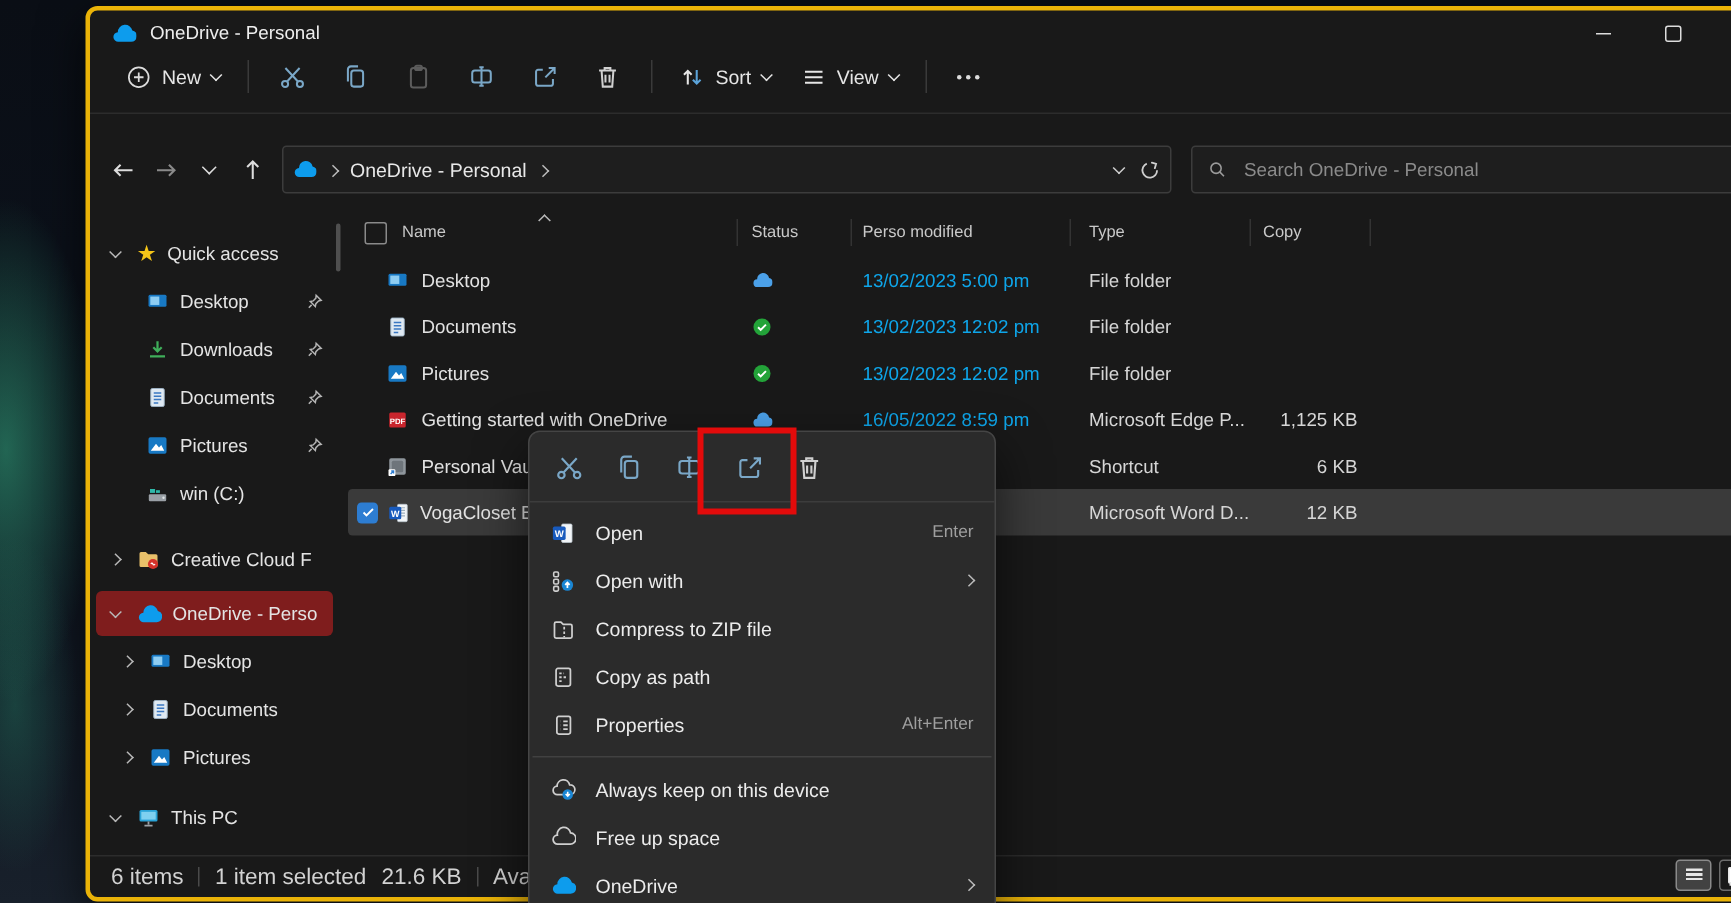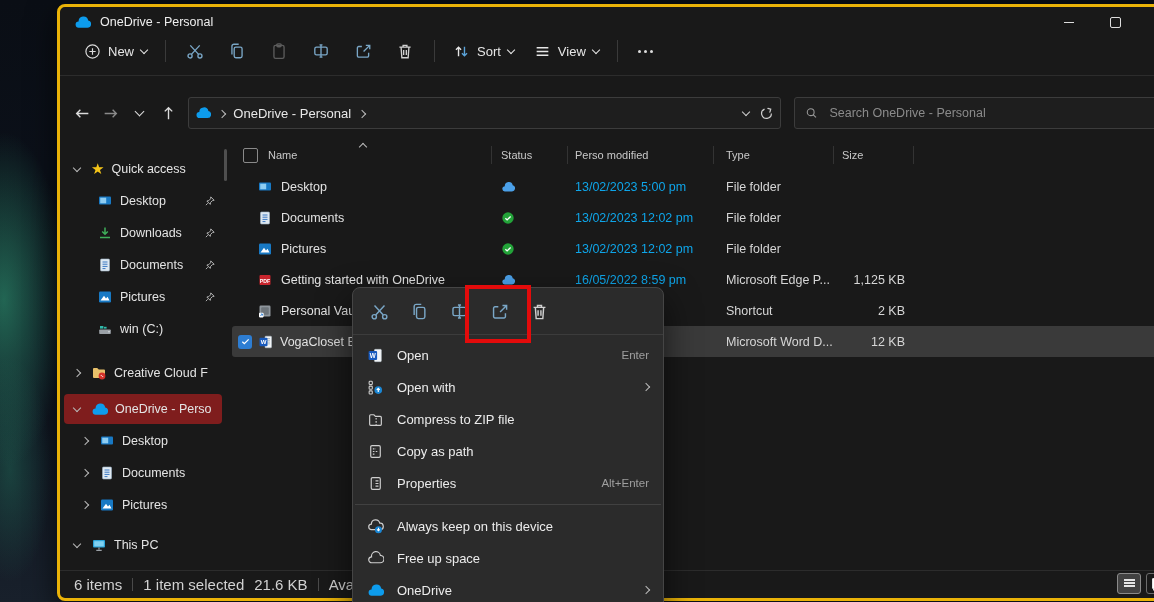--- a/index.html
+++ b/index.html
@@ -374,21 +374,21 @@
       <div class="hc" style="padding-left:9px">
           <span>Status</span>
         </div>
       <div class="hc" style="padding-left:7px">
           <span>Perso modified</span>
         </div>
       <div class="hc" style="padding-left:12px">
           <span>Type</span>
         </div>
       <div class="hc" style="padding-left:8px">
-          <span>Size</span>
+          <span>Copy</span>
         </div>
     </div>
 
     <div class="frow cols">
       <div class="cell namec">
         <svg width="16" height="16" viewBox="0 0 16 16">
             <rect x="2" y="3.5" width="12" height="8" rx="1" fill="#1879c4"></rect>
             <rect x="3.2" y="4.7" width="6" height="5.6" fill="#8ecdf2"></rect>
           </svg>
         <span>Desktop</span>
@@ -465,21 +465,21 @@
             <rect x="2.5" y="2.5" width="11" height="11" rx="1.2" fill="#8f969c"></rect>
             <rect x="4.2" y="4.2" width="7.6" height="7.6" rx="1" fill="#6e757b"></rect>
             <rect x="2" y="9.8" width="4.6" height="4.6" rx=".8" fill="#fff"></rect>
             <path d="M3.4 13l2-2M5.4 12.6V11h-1.6" stroke="#2d7dd2" stroke-width=".9" fill="none"></path>
           </svg>
         <span>Personal Vault</span>
       </div>
       <div class="cell statusc"></div>
       <div class="cell datec"></div>
       <div class="cell typec">Shortcut</div>
-      <div class="cell sizec">2 KB</div>
+      <div class="cell sizec">6 KB</div>
     </div>
 
     <div class="frow cols sel">
       <div class="cell namec">
         <span class="rowcheck">
           <svg width="9" height="9" viewBox="0 0 10 10">
               <path d="M1.5 5.2l2.2 2.2L8.5 2.6" stroke="#fff" stroke-width="1.4" fill="none"></path>
             </svg>
         </span>
         <svg width="16" height="16" viewBox="0 0 16 16">

